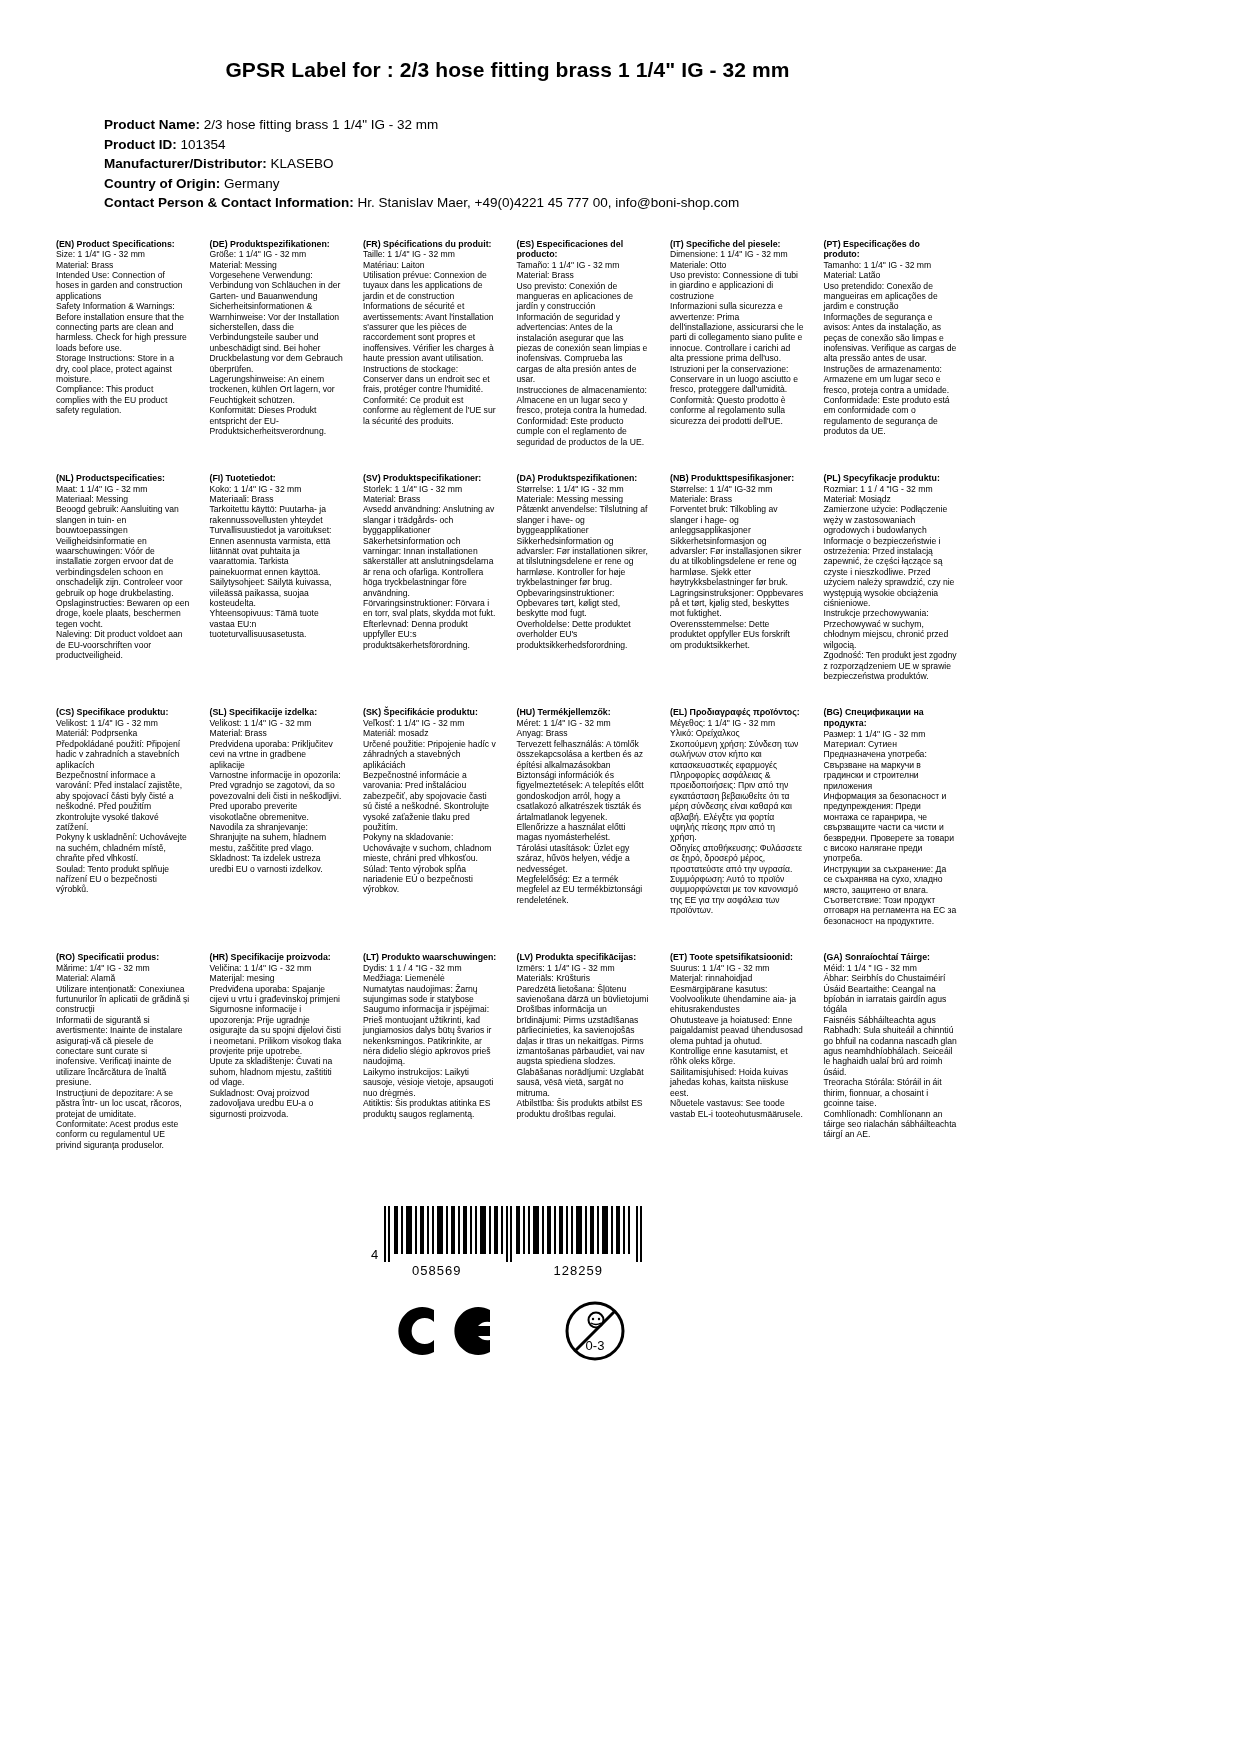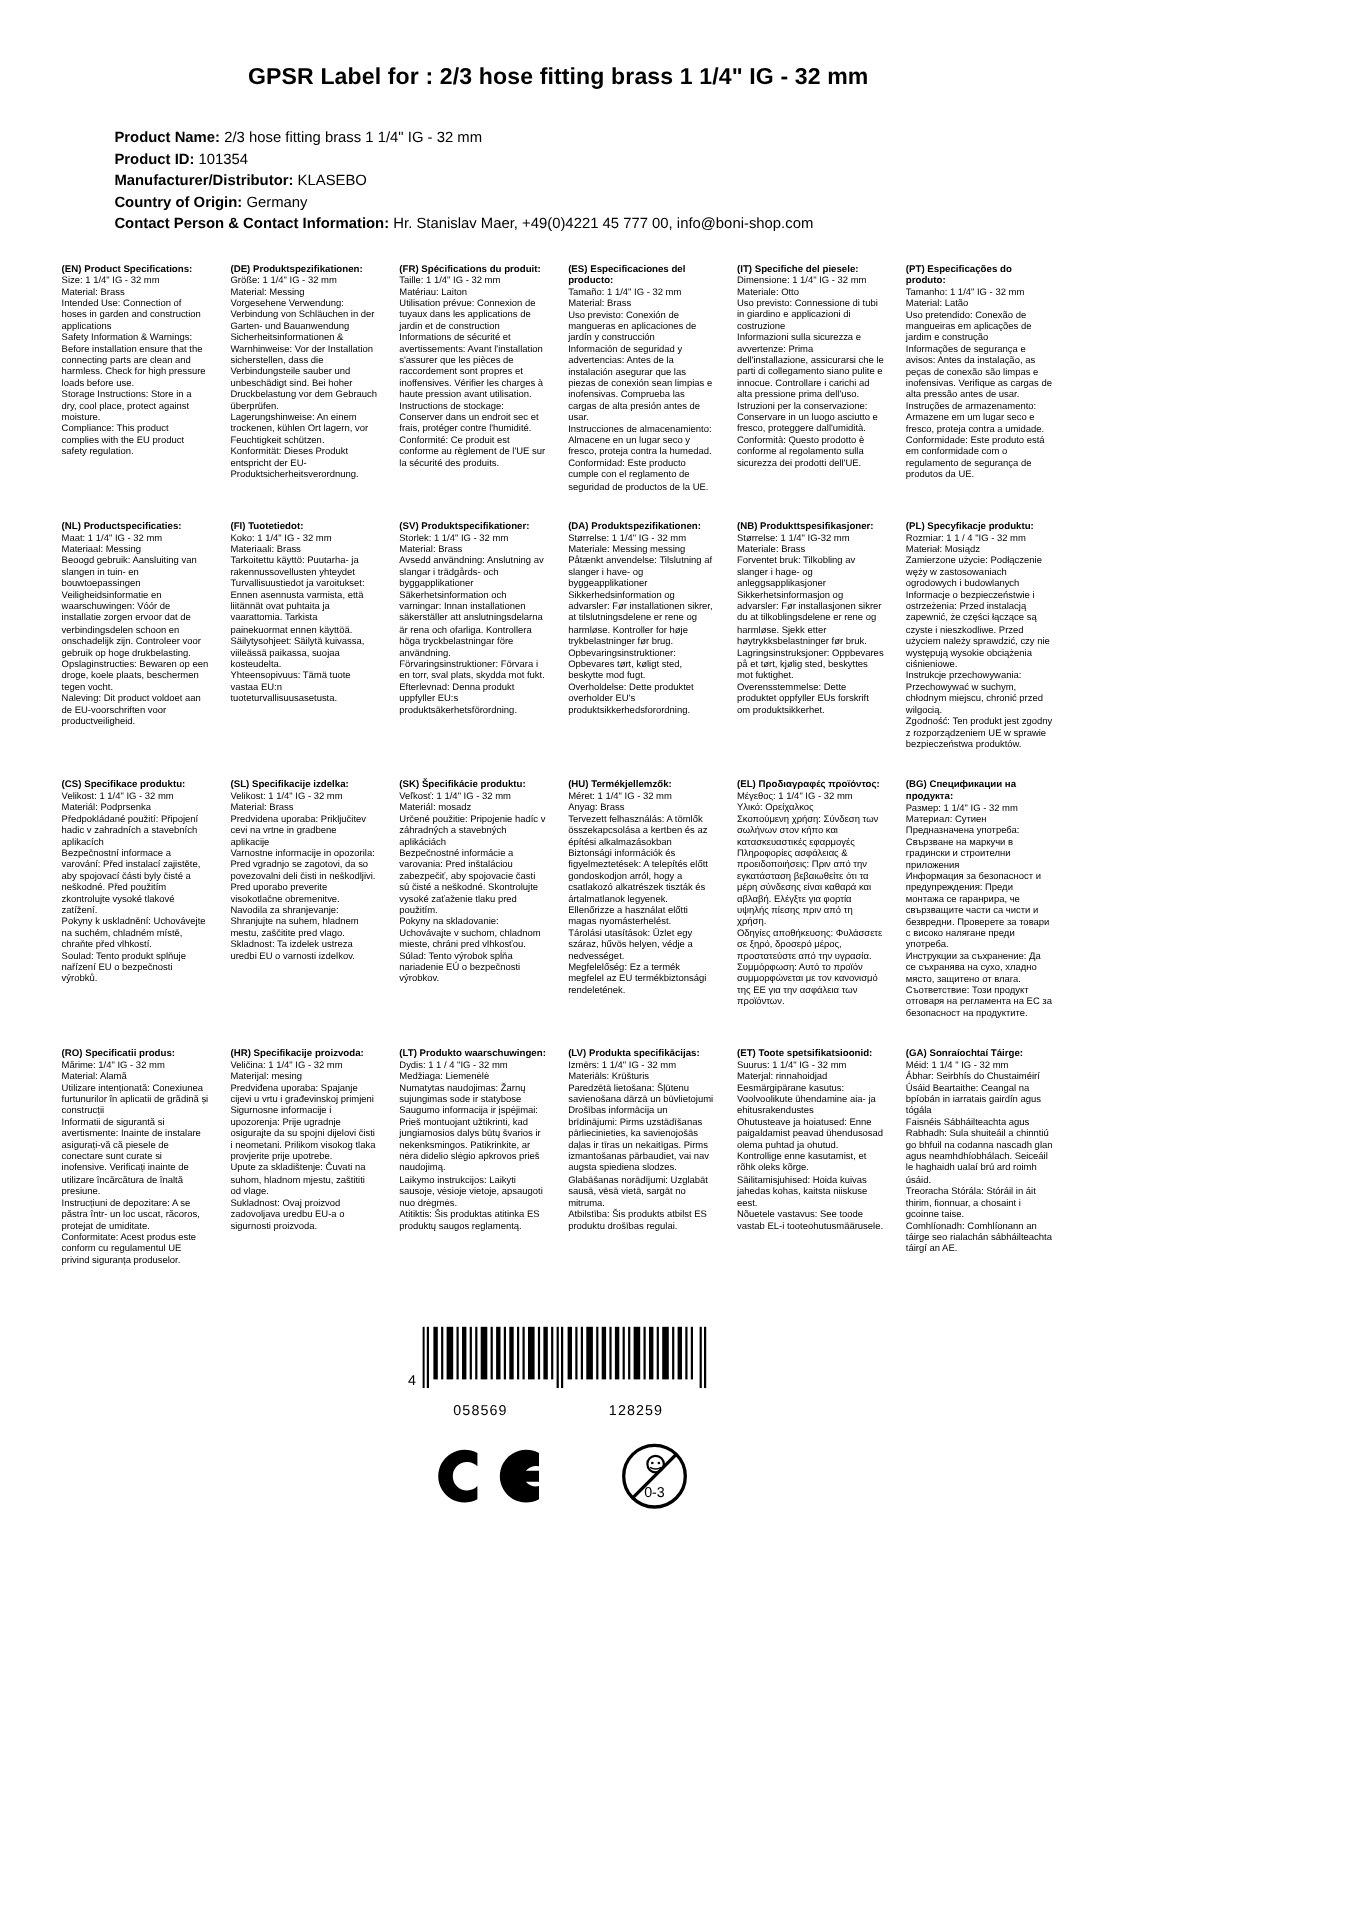--- a/index.html
+++ b/index.html
@@ -87,21 +87,21 @@
   }
   .barcode-bars {
     height: 56px;
     display: block;
   }
   .barcode-numbers {
     display: flex;
     justify-content: center;
     gap: 92px;
     font-size: 13px;
-    margin-top: 12px;
+    margin-top: 1px;
     letter-spacing: 1px;
   }
   .marks {
     margin-top: 22px;
     display: flex;
     align-items: center;
     justify-content: center;
     gap: 64px;
   }
   .ce-mark svg, .age-mark svg {

